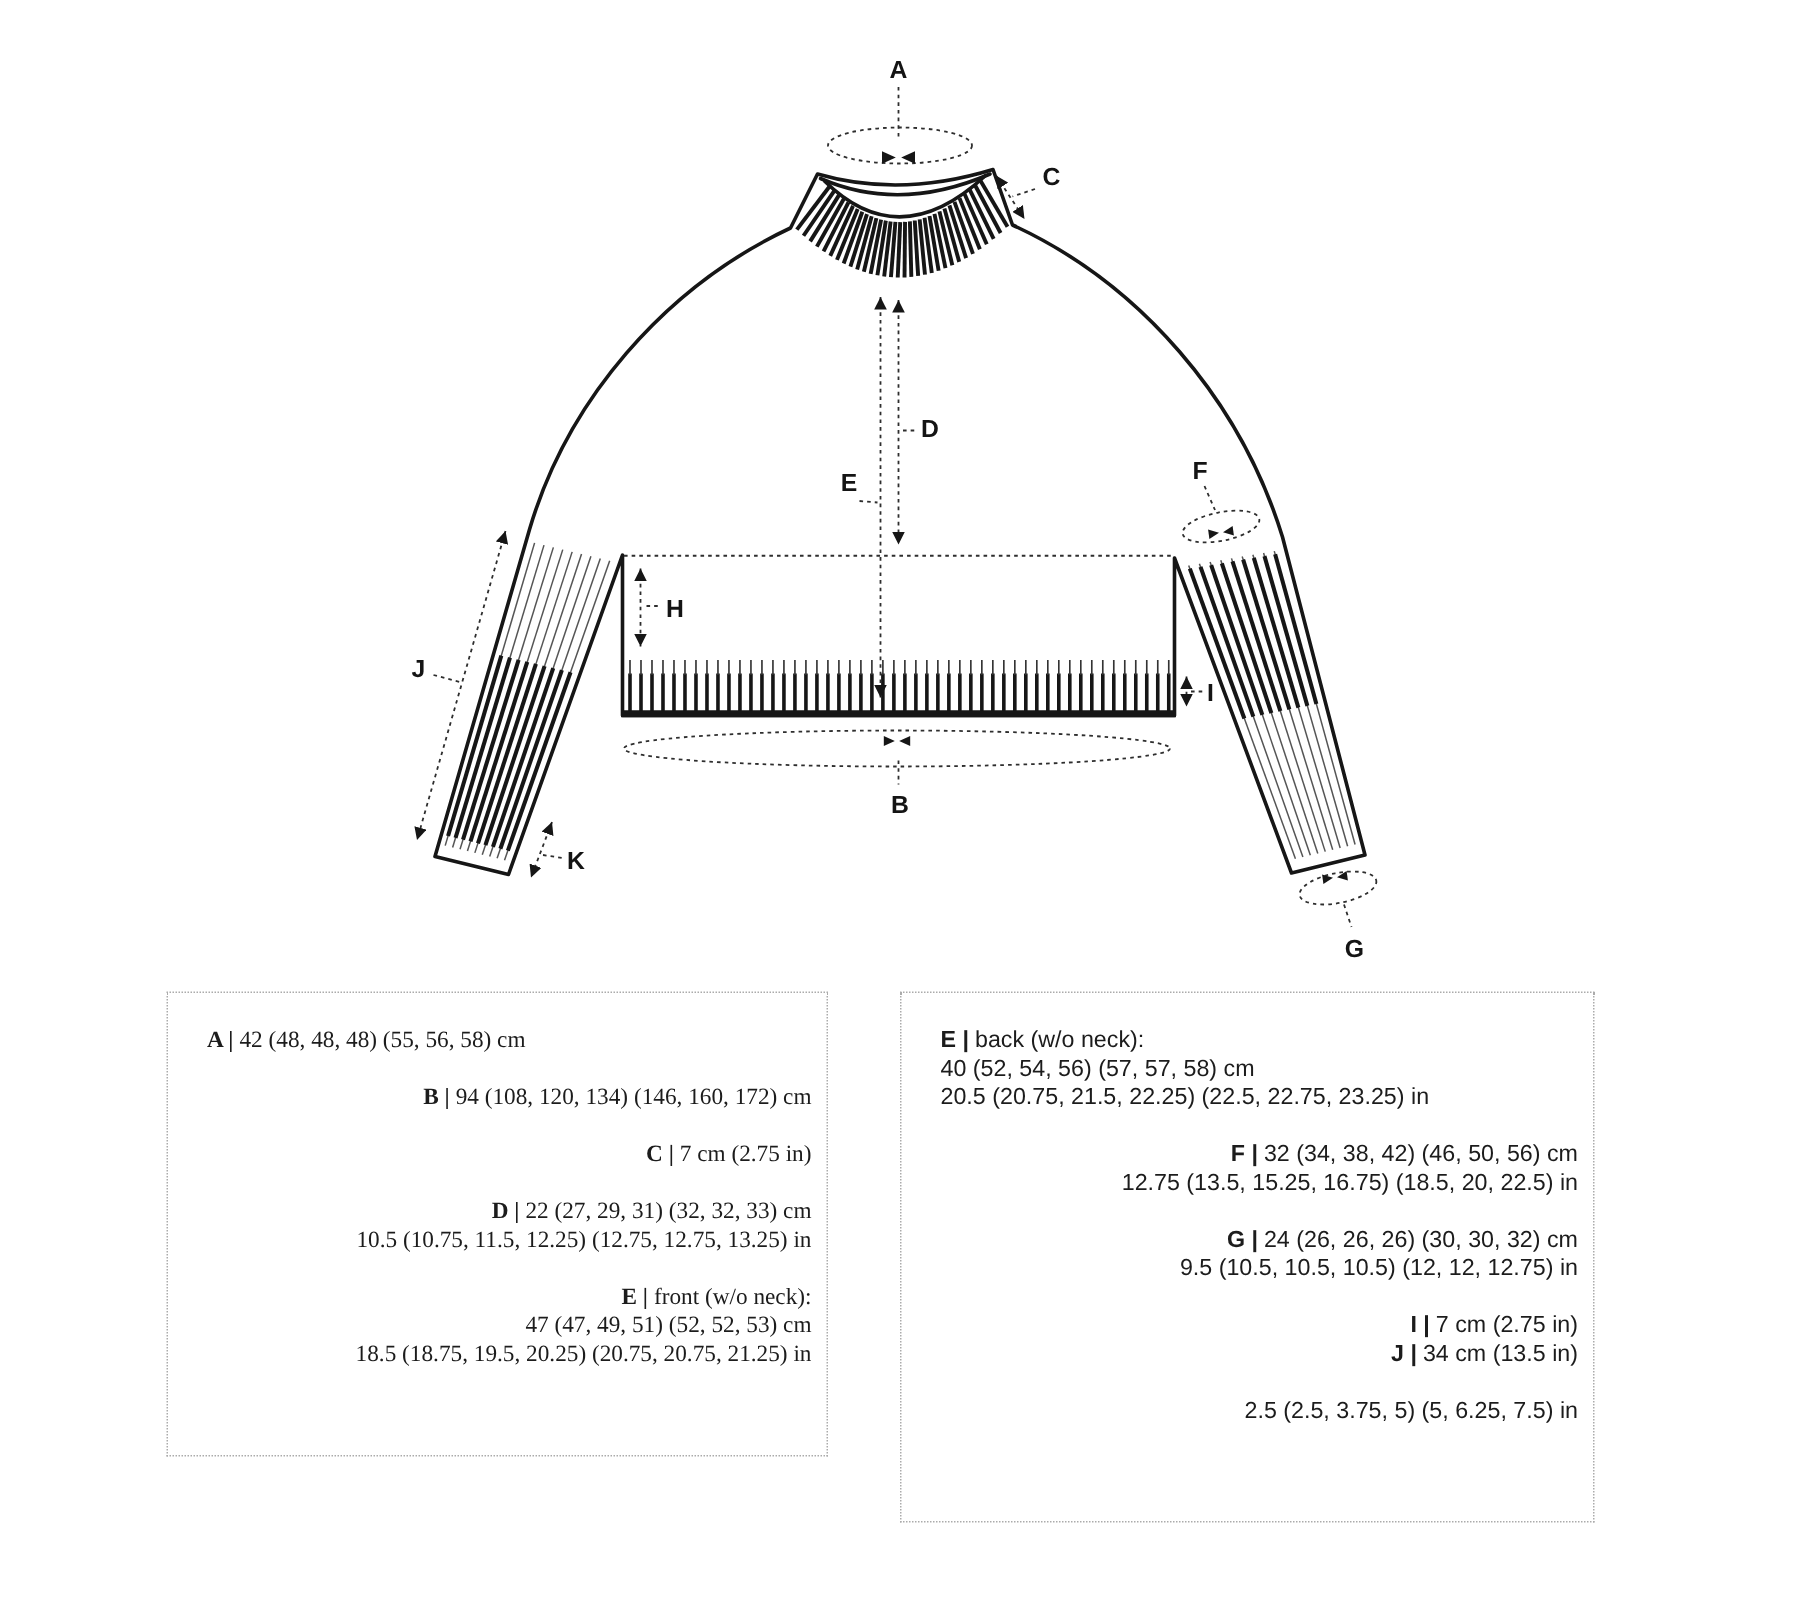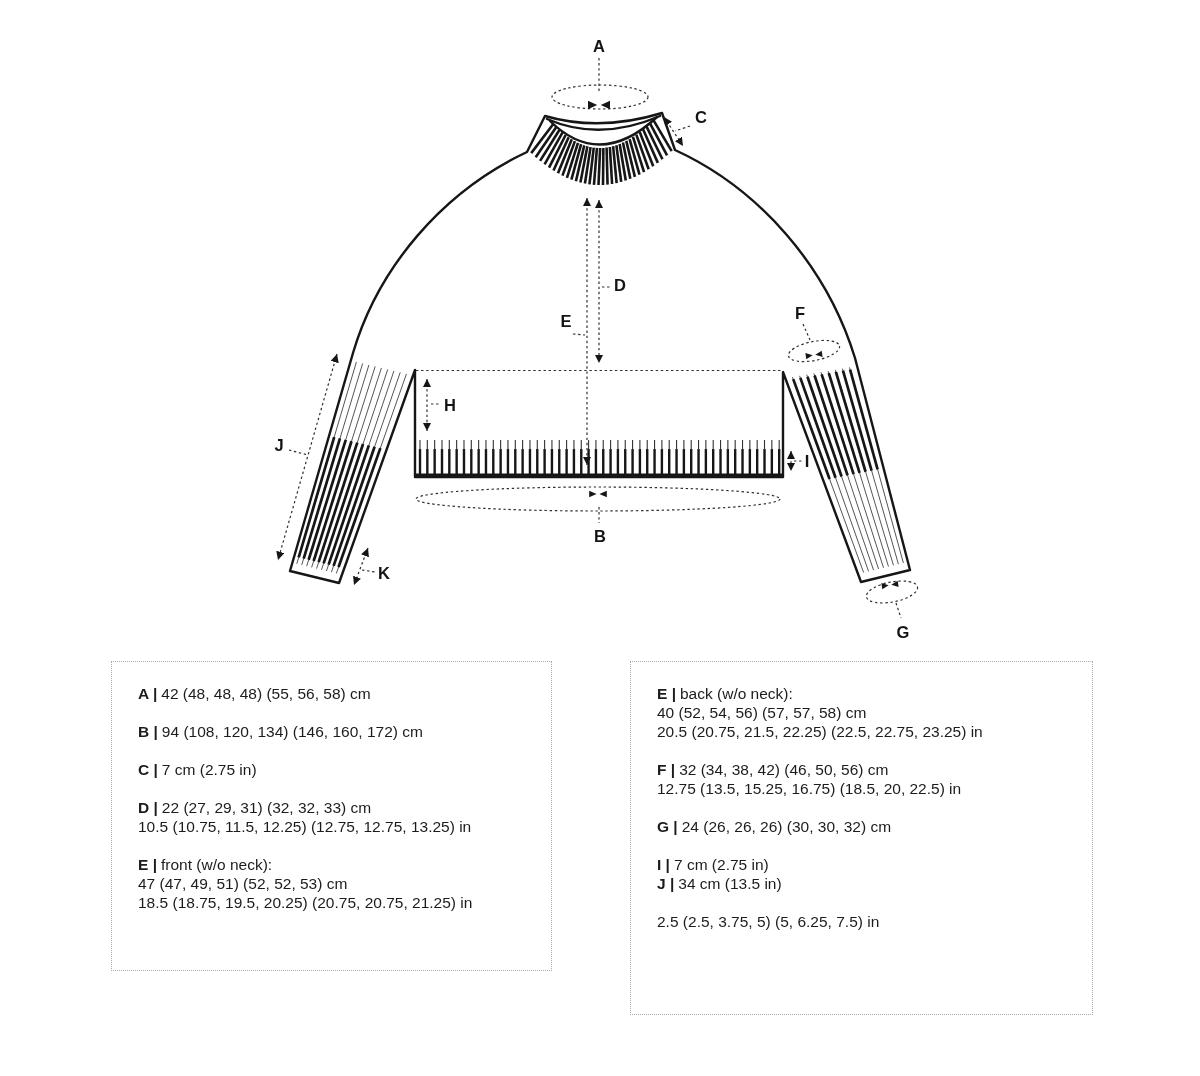--- a/index.html
+++ b/index.html
@@ -6,23 +6,23 @@
   html,body{margin:0;padding:0;background:#ffffff;}
   #page{position:relative;width:1200px;height:1076px;background:#ffffff;overflow:hidden;
         font-family:"Liberation Sans",sans-serif;color:#1c1c1c;}
   #schematic{position:absolute;left:0;top:0;}
   .ink{fill:none;stroke:#161616;stroke-width:2.4;stroke-linejoin:round;stroke-linecap:round;}
   .fillwhite{fill:#ffffff;}
   .dash{fill:none;stroke:#2e2e2e;stroke-width:1.2;stroke-dasharray:2.4 2.7;}
   .lbl{font-family:"Liberation Sans",sans-serif;font-weight:700;font-size:16.5px;fill:#141414;text-anchor:middle;}
   .box{position:absolute;box-sizing:border-box;border:1.5px dotted #ababab;background:#ffffff;
        font-size:15.5px;line-height:19px;padding:22px 10px 0 26px;}
-  .box-left{left:111px;top:661px;width:441px;height:310px;}
-  .box-right{left:630px;top:661px;width:463px;height:354px;}
-  .para + .para{margin-top:19px;}
+  .box-left{left:111px;top:661px;width:441px;height:310px;font-family:Liberation Serif, serif;}
+  .box-right{left:600px;top:661px;width:463px;height:354px;}
+  .para + .para{margin-top:19px;text-align:right;}
   .line b{font-weight:700;margin-right:4px;}
 </style>
 </head>
 <body>
 
 <div id="page">
 
   <svg id="schematic" width="1200" height="655" viewBox="0 0 1200 655">
     <defs>
       <marker id="arr" viewBox="0 0 8 8" refX="8" refY="4" markerWidth="7" markerHeight="7" orient="auto-start-reverse">
@@ -318,20 +318,21 @@
         <div class="line"><b>E |</b><span>back (w/o neck):</span></div>
         <div class="line"><span>40 (52, 54, 56) (57, 57, 58) cm</span></div>
         <div class="line"><span>20.5 (20.75, 21.5, 22.25) (22.5, 22.75, 23.25) in</span></div>
       </div>
       <div class="para">
         <div class="line"><b>F |</b><span>32 (34, 38, 42) (46, 50, 56) cm</span></div>
         <div class="line"><span>12.75 (13.5, 15.25, 16.75) (18.5, 20, 22.5) in</span></div>
       </div>
       <div class="para">
         <div class="line"><b>G |</b><span>24 (26, 26, 26) (30, 30, 32) cm</span></div>
+        <div class="line"><span>9.5 (10.5, 10.5, 10.5) (12, 12, 12.75) in</span></div>
       </div>
       <div class="para">
         <div class="line"><b>I |</b><span>7 cm (2.75 in)</span></div>
         <div class="line"><b>J |</b><span>34 cm (13.5 in)</span></div>
       </div>
       <div class="para">
         <div class="line"><span>2.5 (2.5, 3.75, 5) (5, 6.25, 7.5) in</span></div>
       </div>
     </div>
 

